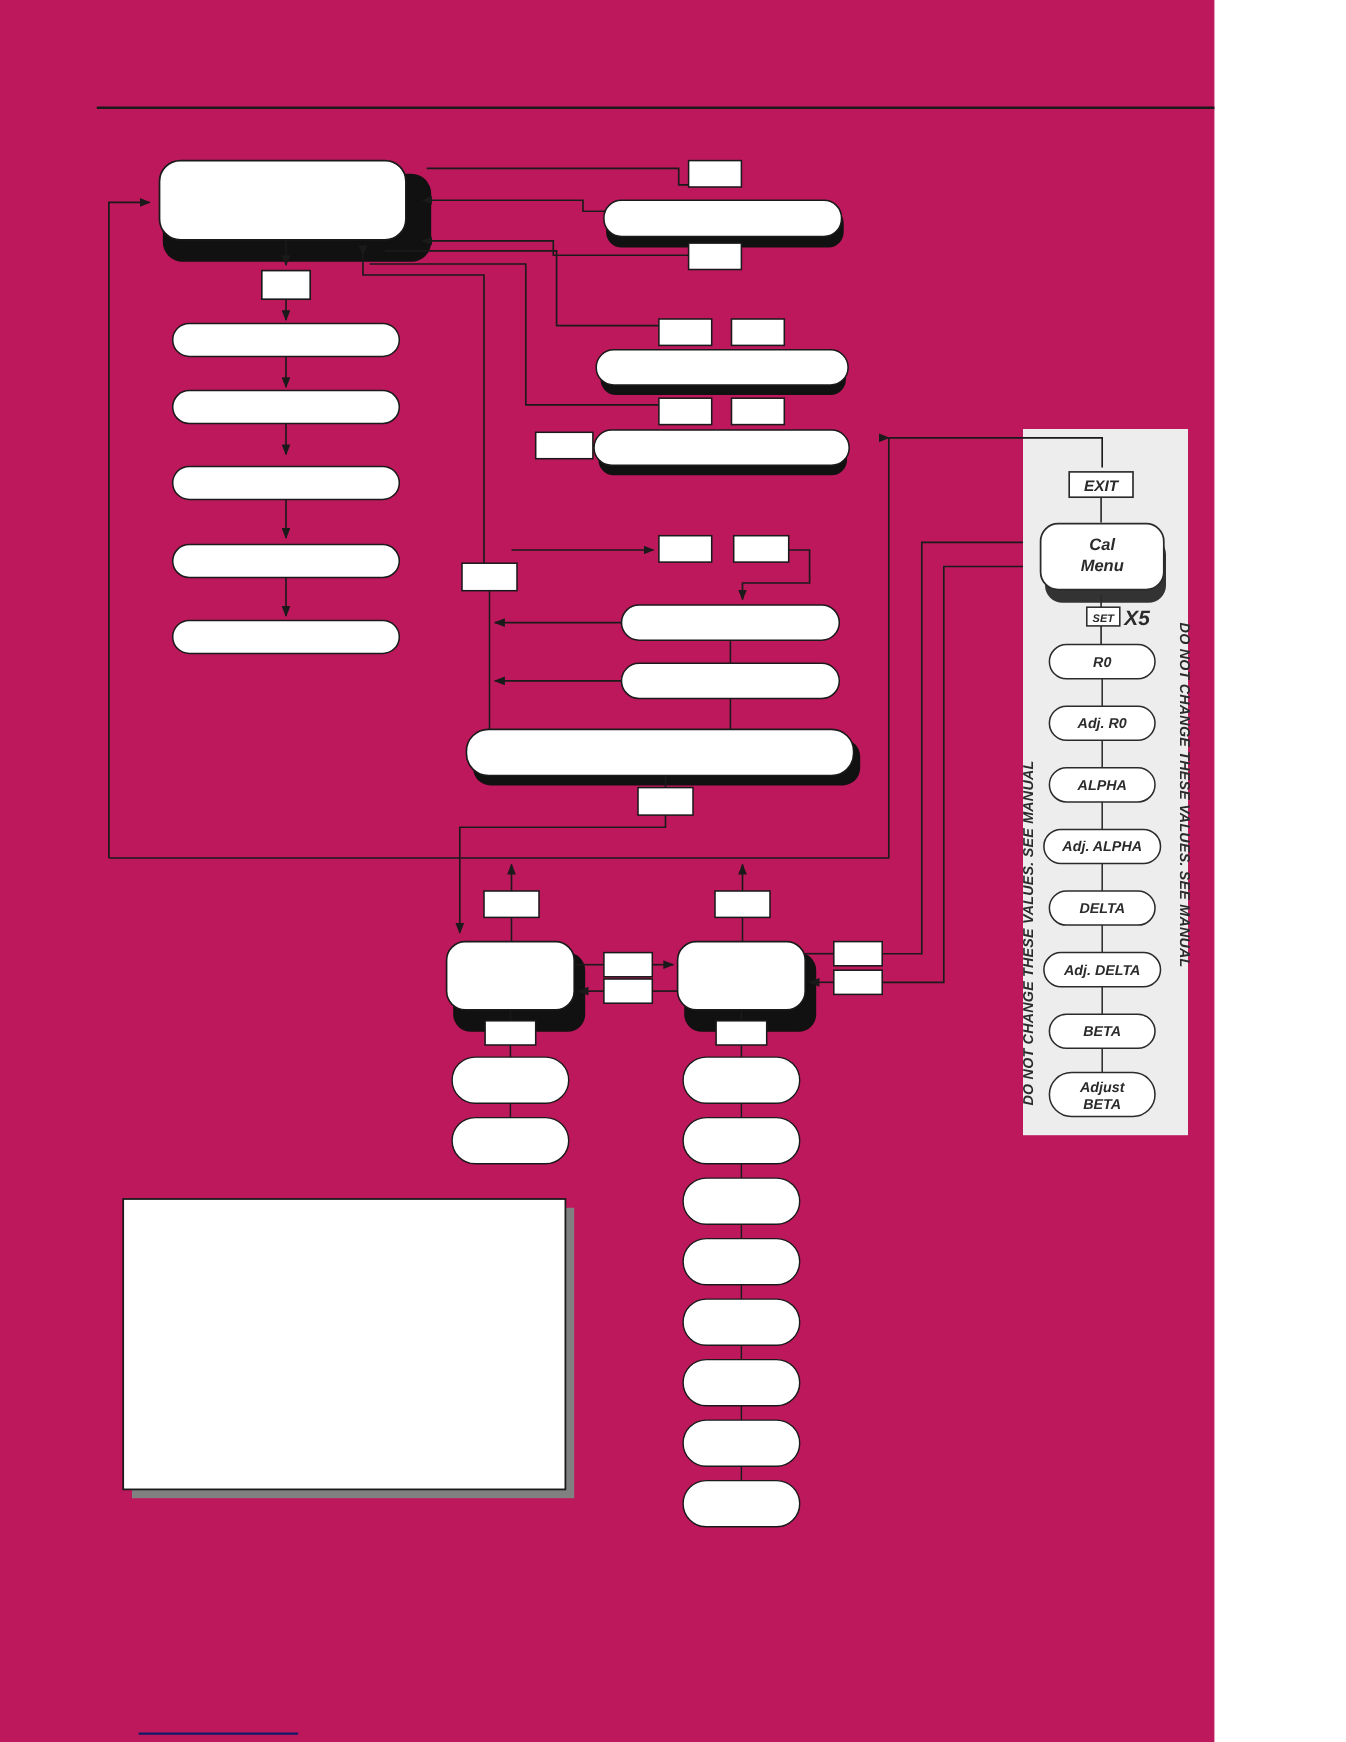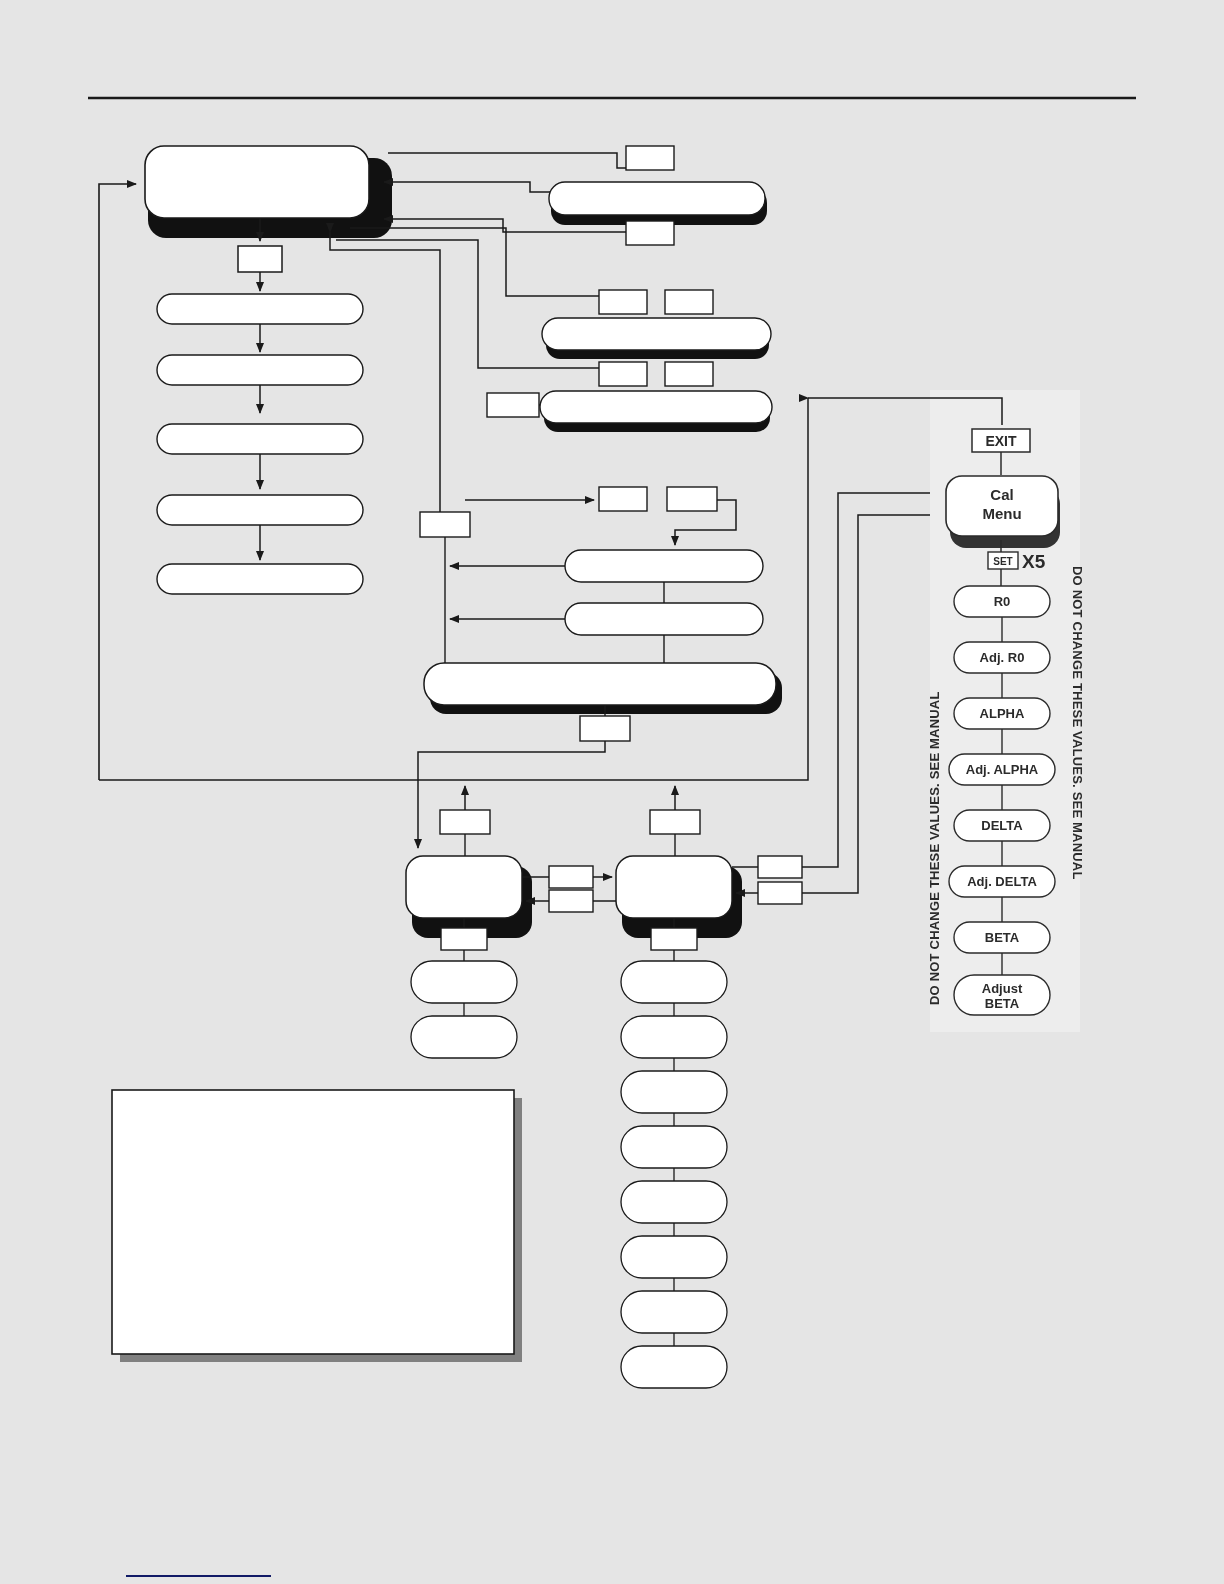--- a/index.html
+++ b/index.html
@@ -2,24 +2,25 @@
 <html><head>
 <meta charset="utf-8">
 <style>
   html,body{margin:0;padding:0;background:#ffffff;}
   body{
     font-family:"Liberation Sans", sans-serif;
     -webkit-font-smoothing:antialiased;
   }
   #page{
     position:relative;
-    width:1224px;
+    width:1104px;
     height:1584px;
-    background:#e5e5e5;
+    background:#be185d;
     overflow:hidden;
+    font-style:italic;
   }
   #svgroot{
     position:absolute;
     left:0; top:0;
     width:1224px;
     height:1584px;
   }
   .nodeLabel{
     font-family:"Liberation Sans", sans-serif;
     font-weight:bold;

